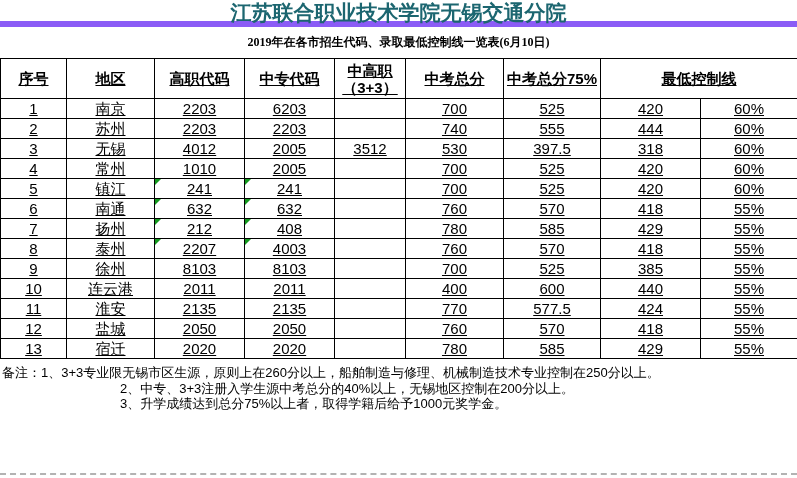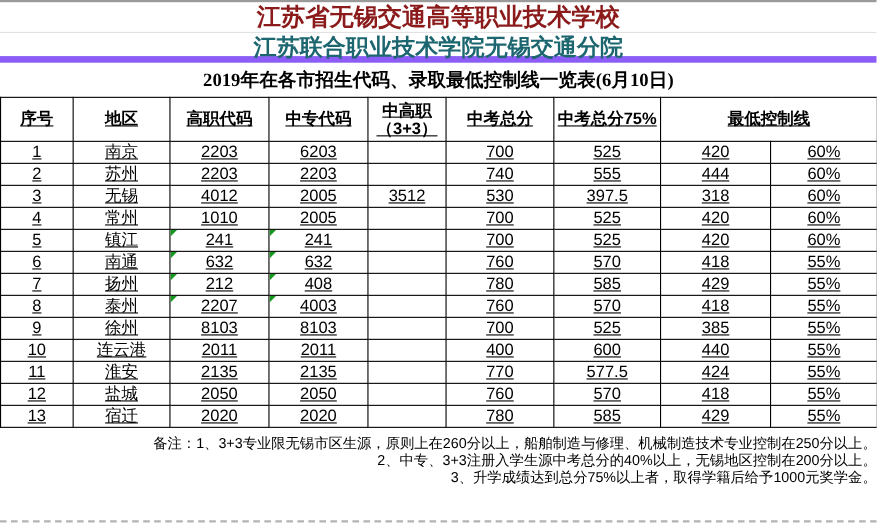--- a/index.html
+++ b/index.html
@@ -11,50 +11,49 @@
 
   
   .title { text-align: center; font-weight: bold;
            font-family: "Liberation Serif", serif; white-space: nowrap; }
   .title1 { height: 30px; line-height: 28px; font-size: 22px;
             border-top: 2px solid #9a9a9a; border-bottom: 1px solid #e2e2e2;
             color: var(--color-school-title, #8B1A1A); }
   .title2 { height: 27px; line-height: 26px; font-size: 21px;
             border-bottom: 6px solid #8b5cf6;
             color: var(--color-branch-title, #1C6670); }
-  .title3 { height: 31px; line-height: 31px; font-size: 17px; color: #000; }
+  .title3 { height: 31px; line-height: 31px; font-size: 12px; color: #000; }
 
   
   table { width: 797px; table-layout: fixed; border-collapse: collapse; text-decoration: underline; }
   th, td { border: 1px solid #000; text-align: center; vertical-align: middle;
            overflow: hidden; white-space: nowrap; }
   thead th { height: 40px; font-size: 15px; font-weight: bold; line-height: 17px; }
   tbody tr { height: 20px; }
   tbody td { font-size: 15px; line-height: 18px; }
   td.code-cell { position: relative; }
 
   .tri { position: absolute; top: 0; left: 0; width: 0; height: 0;
          border-top: 6px solid var(--color-flag-triangle, #14991E);
          border-right: 6px solid transparent; }
 
   
   .notes { padding-top: 6px; font-size: 13px; }
-  .note-line { line-height: 15.5px; white-space: nowrap; text-align: right; }
+  .note-line { line-height: 15.5px; white-space: nowrap; }
   .note-line.first { padding-left: 2px; }
-  .note-line.rest  { padding-left: 49px; }
+  .note-line.rest  { padding-left: 120px; }
 
   .page-break-line { position: absolute; left: 0; right: 0; bottom: 3px;
                      border-top: 2px dashed #b3b3b3; }
 </style>
 </head>
 <body>
 
 <div class="sheet">
 
-  <div class="title title1">江苏省无锡交通高等职业技术学校</div>
   <div class="title title2">江苏联合职业技术学院无锡交通分院</div>
   <div class="title title3">2019年在各市招生代码、录取最低控制线一览表(6月10日)</div>
 
   <table>
     <colgroup>
       <col style="width:66px">
         <col style="width:88px">
         <col style="width:90px">
       <col style="width:90px">
         <col style="width:71px">

